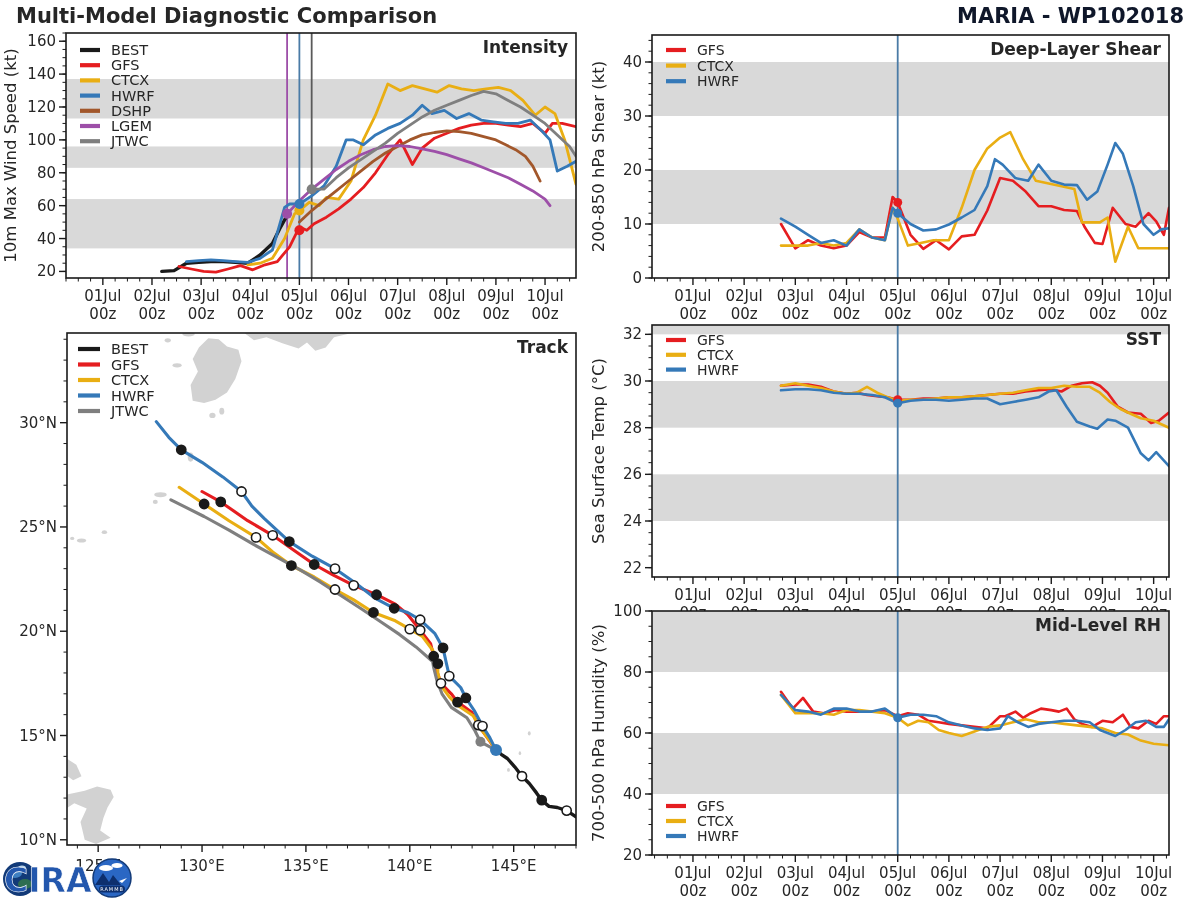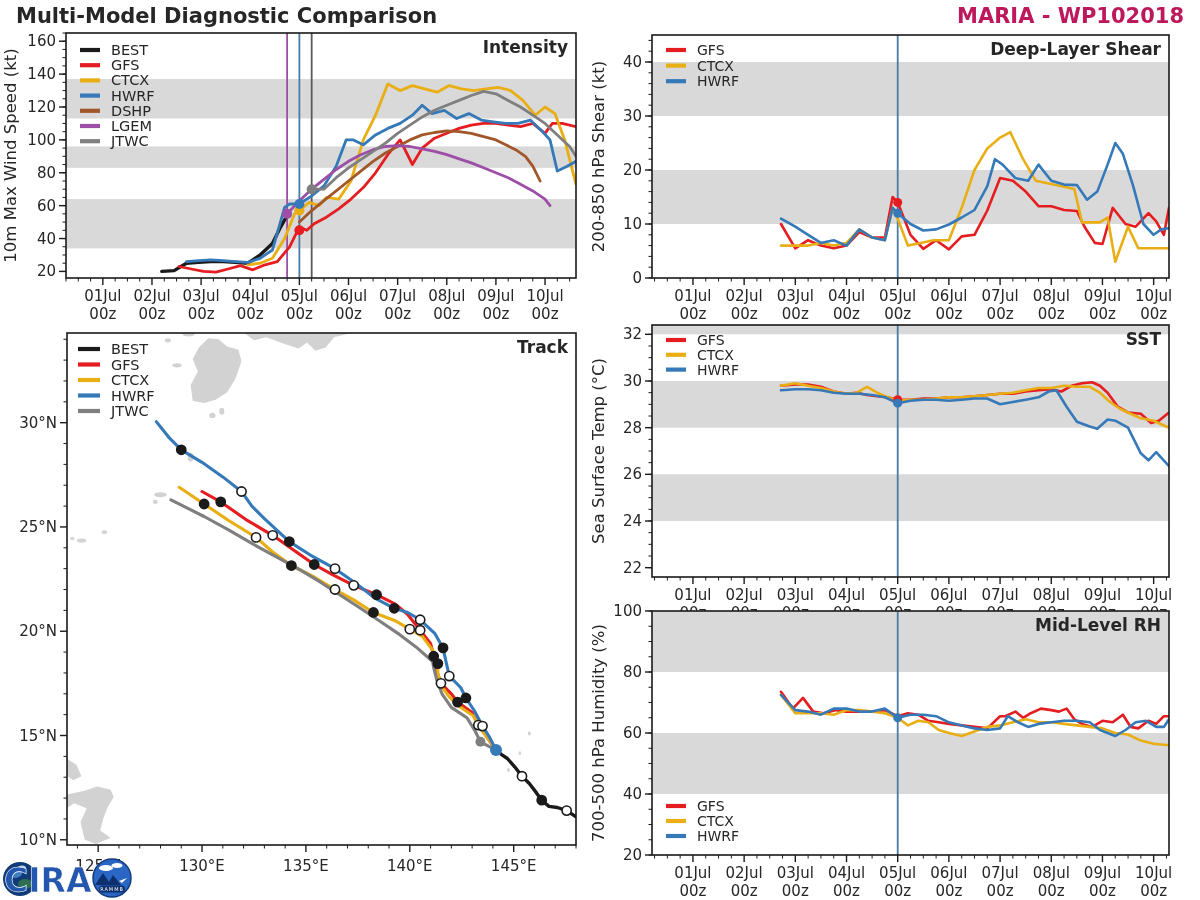--- a/index.html
+++ b/index.html
@@ -1,19 +1,19 @@
 <!DOCTYPE html>
 <html><head>
 <meta charset="utf-8">
 <style>
   html,body{margin:0;padding:0;background:#fff;}
   .canvas{position:relative;width:1200px;height:900px;background:#ffffff;overflow:hidden;
           font-family:"DejaVu Sans","Liberation Sans",sans-serif;}
   .main-title{position:absolute;left:16px;top:4px;font-size:21px;font-weight:bold;color:#262626;}
-  .storm-title{position:absolute;right:16px;top:4px;font-size:21px;font-weight:bold;color:#be185d;}
+  .storm-title{position:absolute;right:16px;top:4px;font-size:21px;font-weight:bold;color:#0f172a;}
   svg{position:absolute;left:0;top:0;}
   .logo{position:absolute;left:0;top:852px;width:140px;height:48px;}
 </style>
 </head>
 <body>
 
 <div class="canvas">
   <div class="main-title">Multi-Model Diagnostic Comparison</div>
   <div class="storm-title">MARIA - WP102018</div>
 

